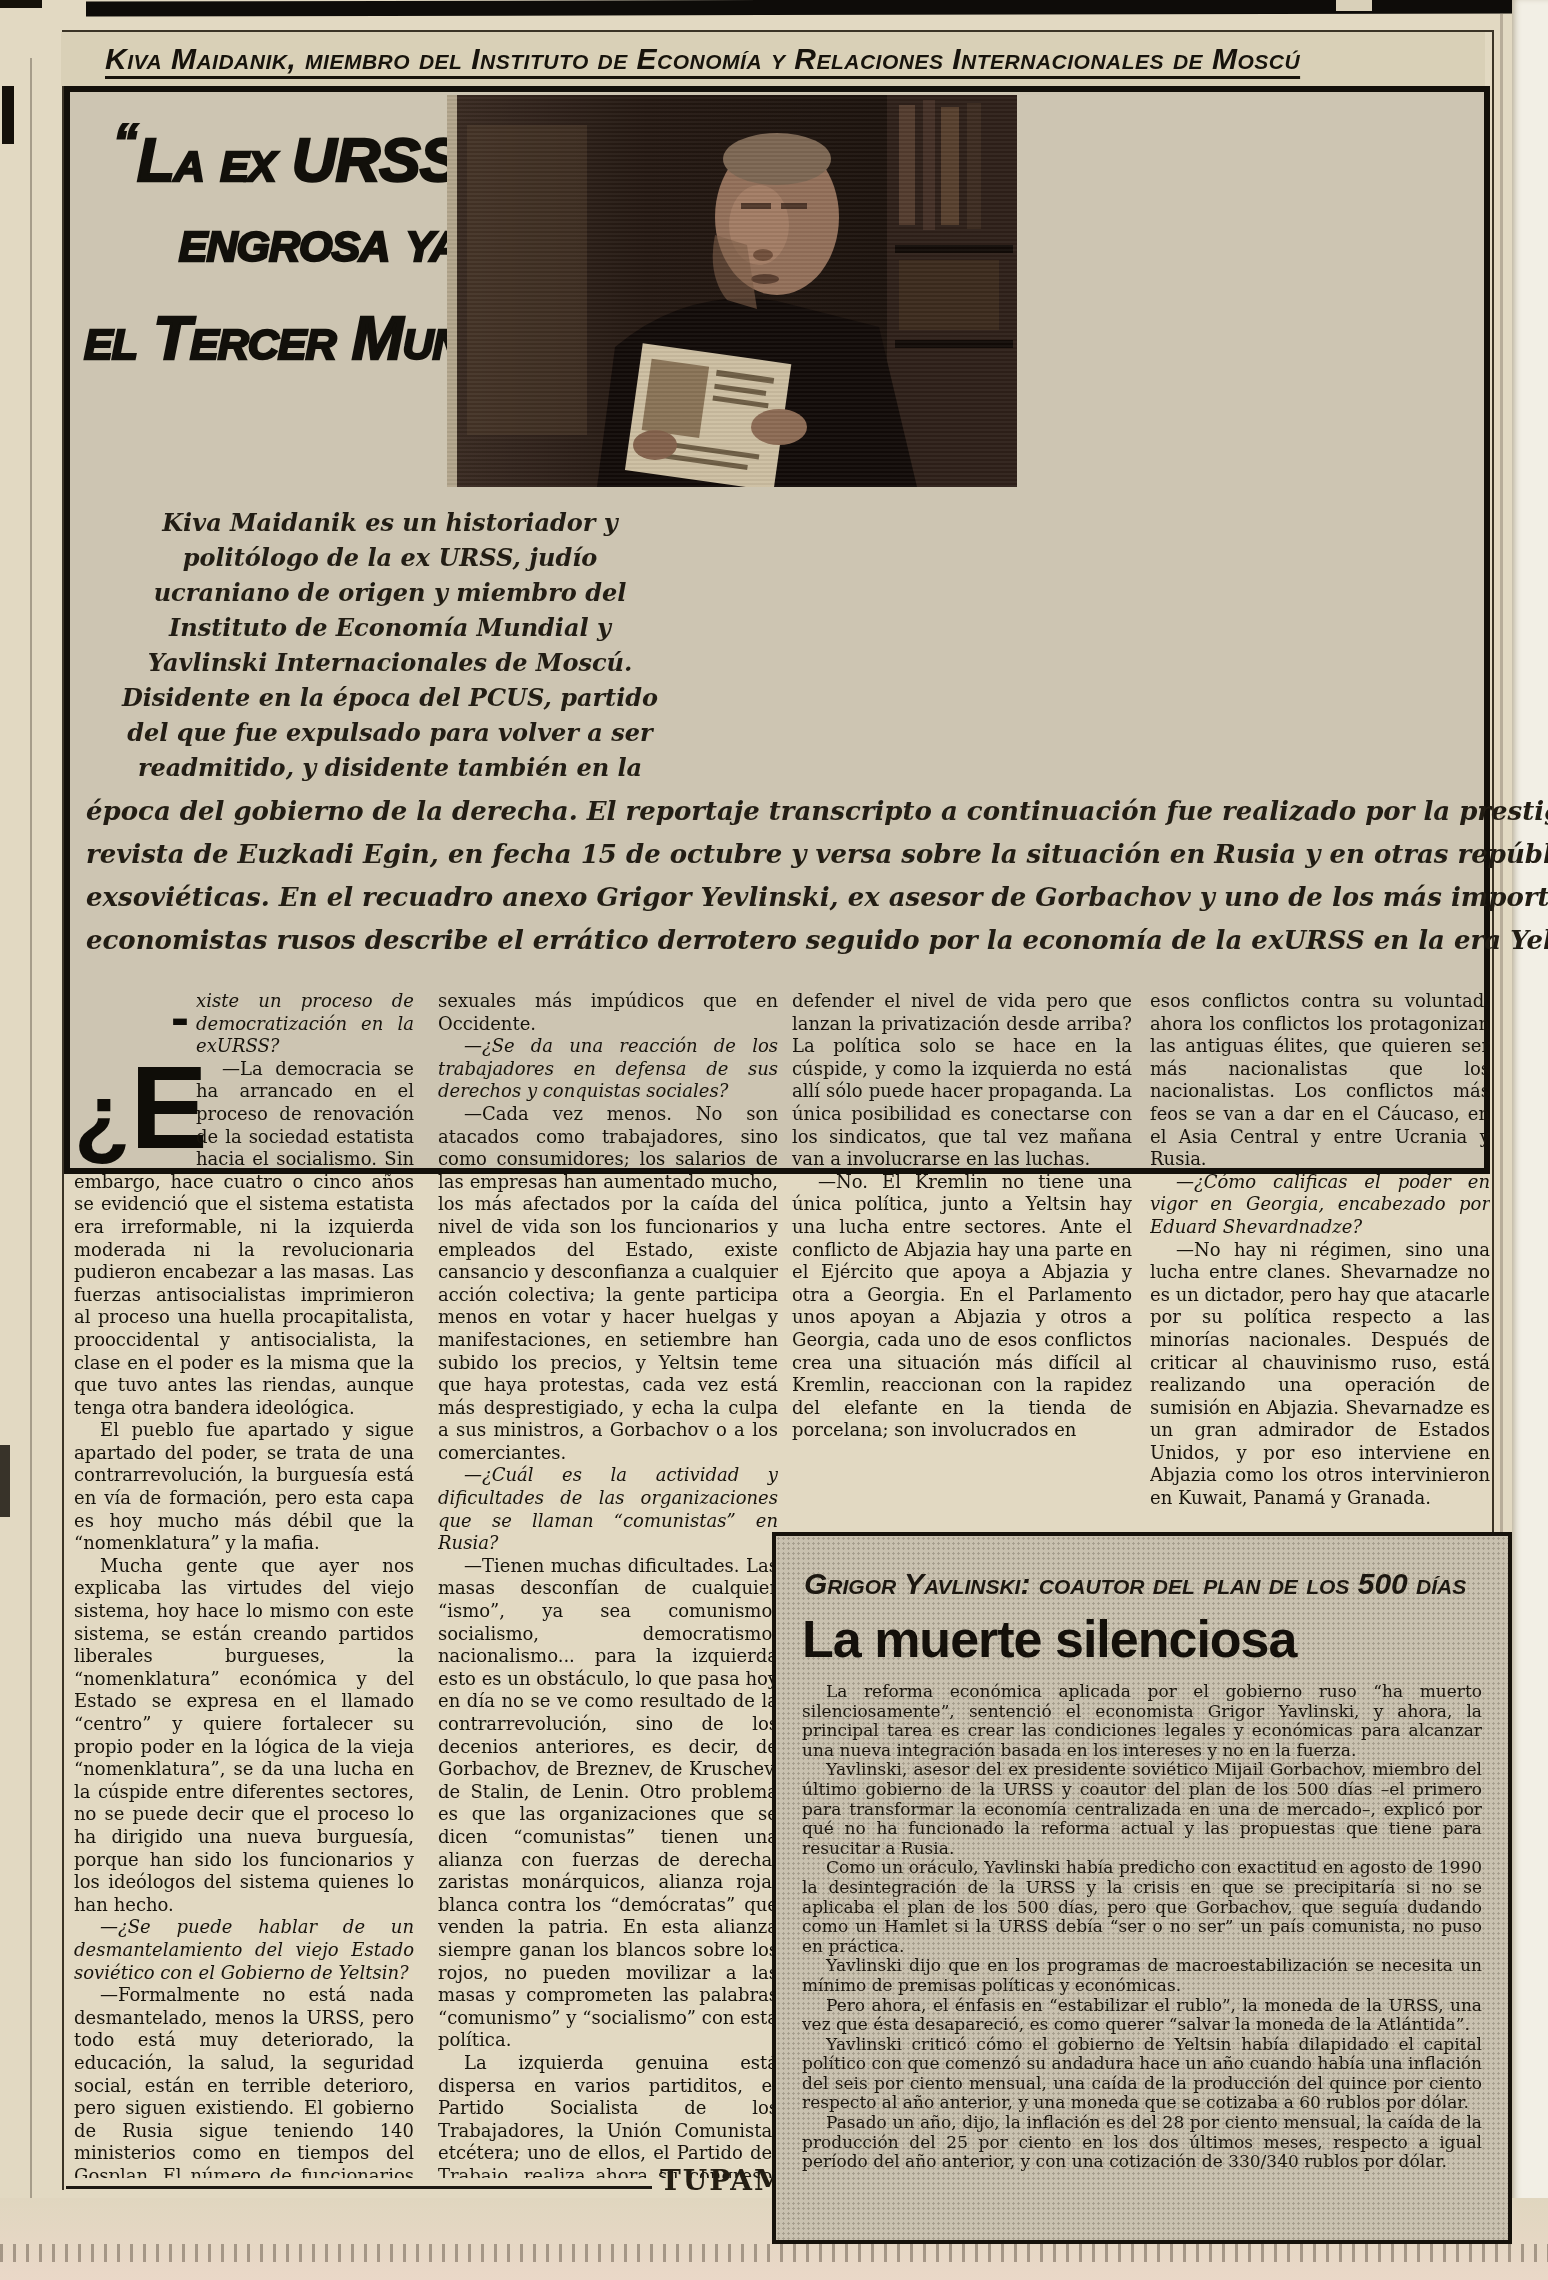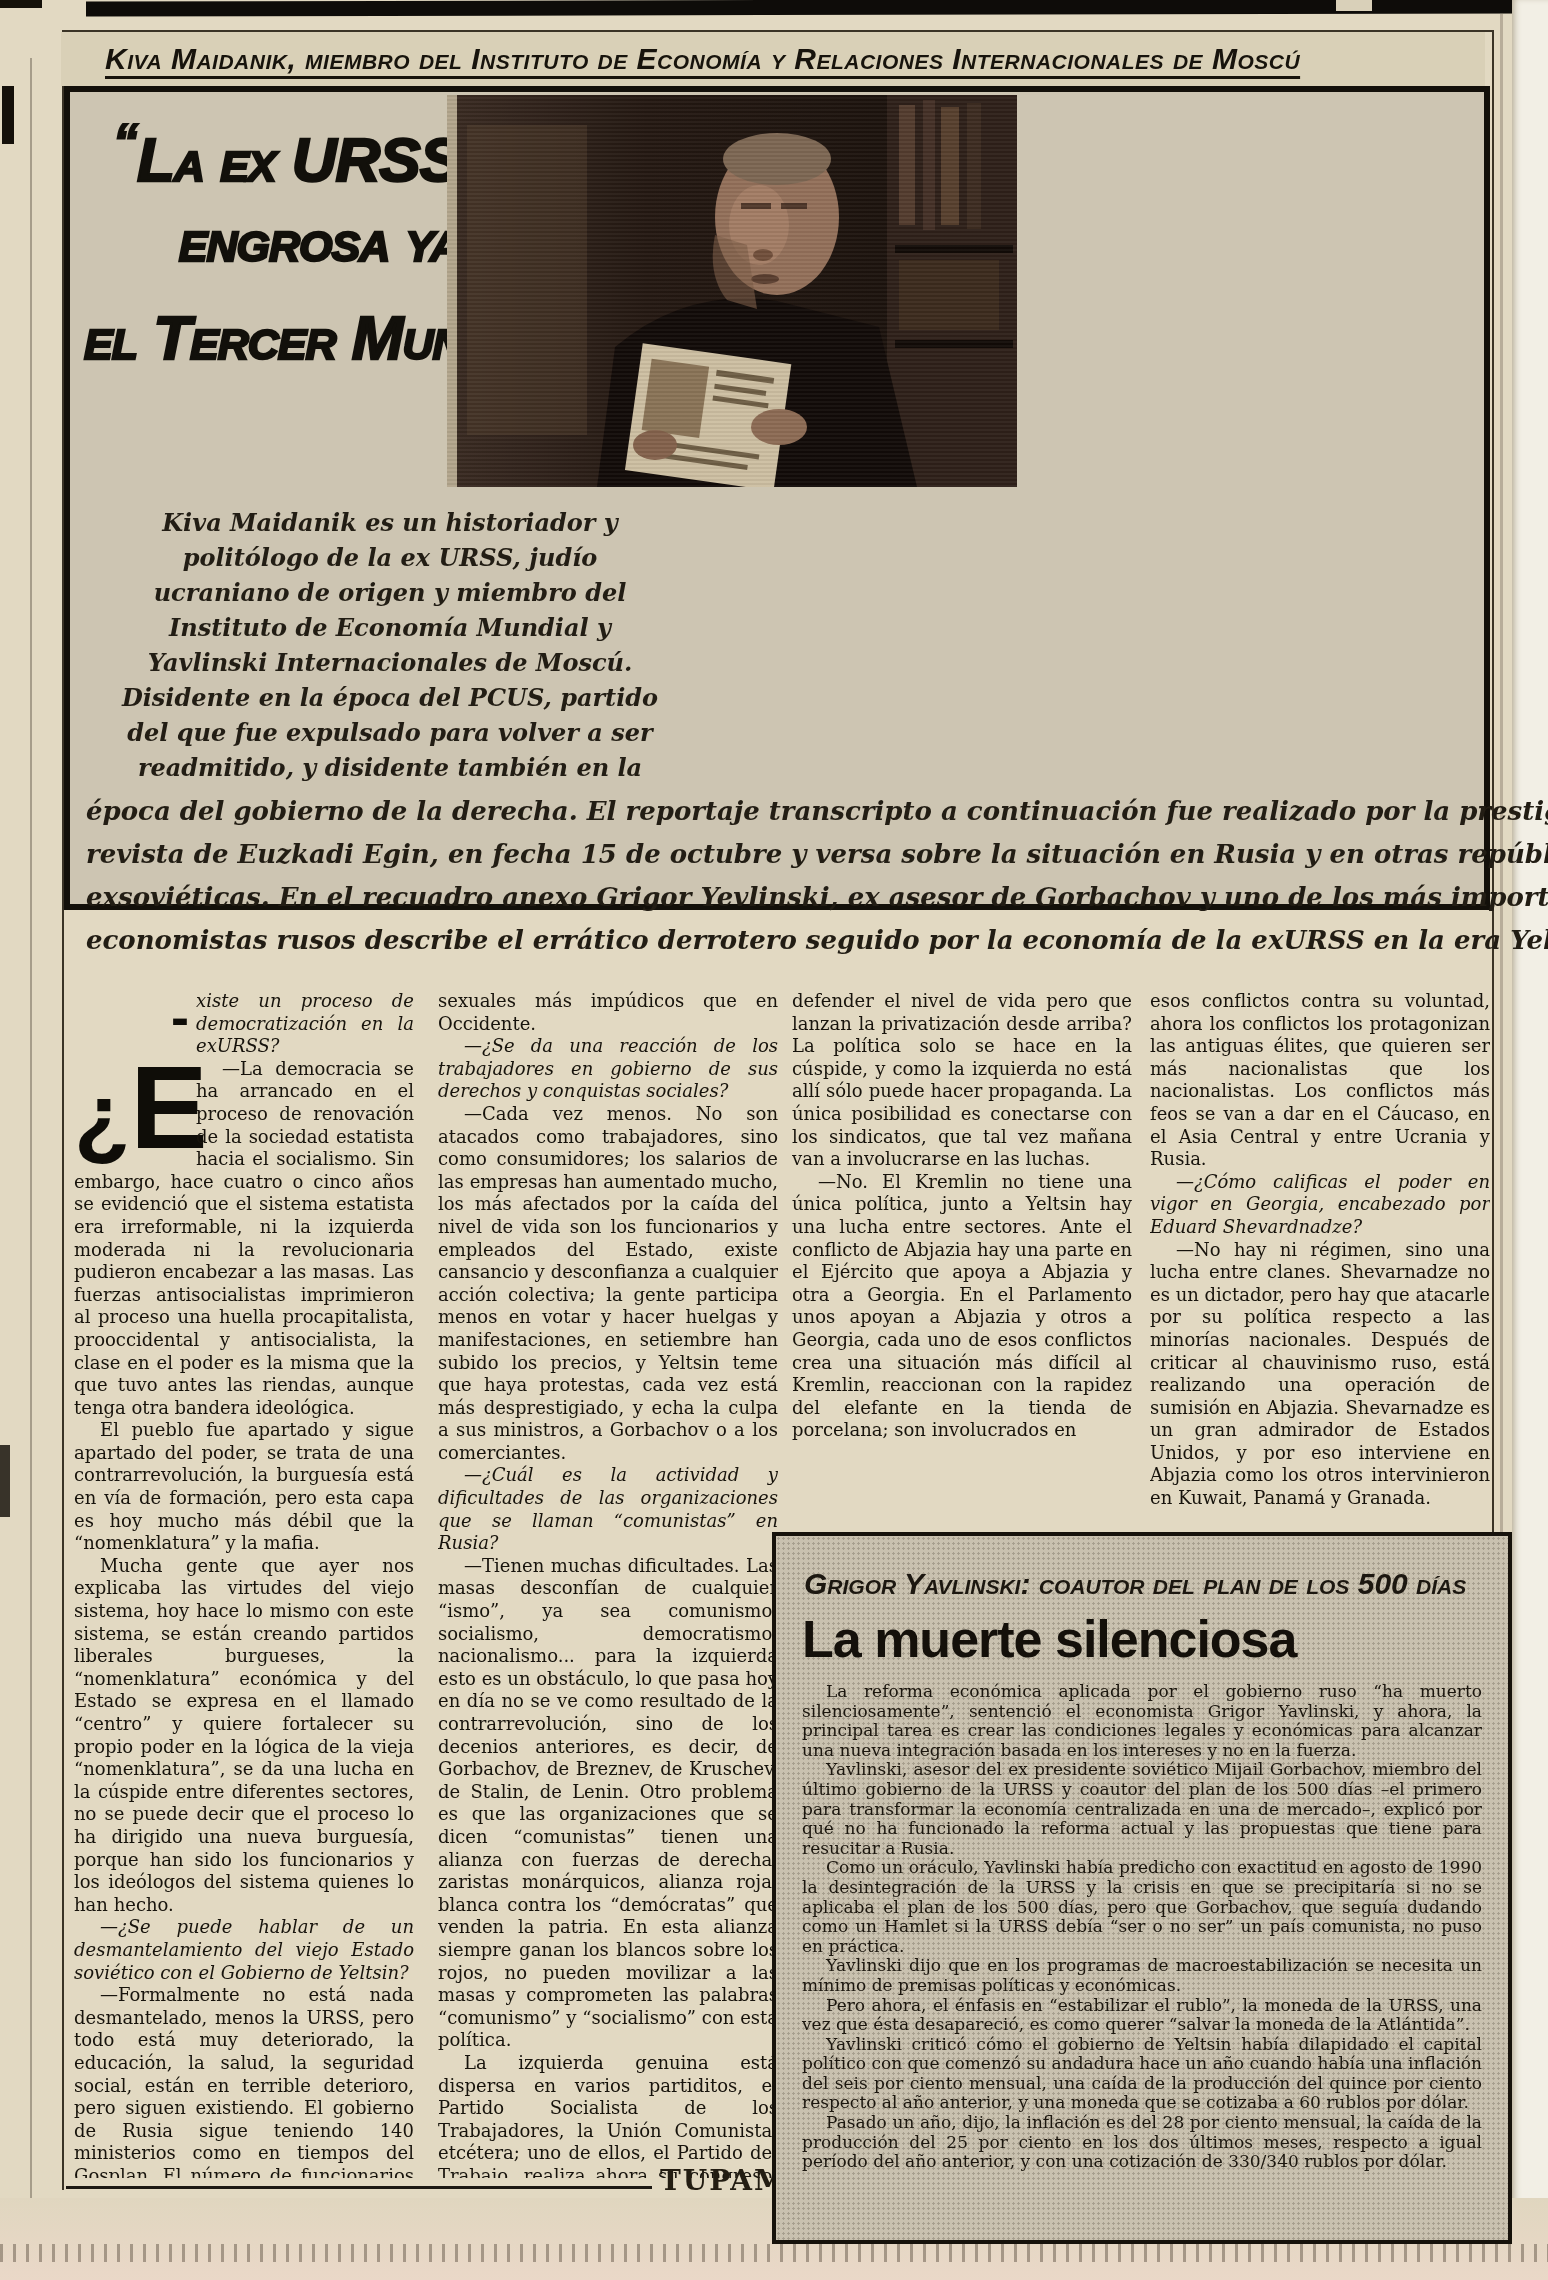--- a/index.html
+++ b/index.html
@@ -23,21 +23,21 @@
 
   
   .frame{position:absolute;left:62px;top:30px;width:1428px;height:2158px;border:2px solid #3a3326;border-bottom:none;}
   .kicker-strip{position:absolute;left:61px;top:32px;width:1424px;height:54px;background:#d9d0b7;
     display:flex;align-items:center;padding-left:44px;box-sizing:border-box;}
   .kicker-text{font-family:"Liberation Sans",sans-serif;font-style:italic;font-weight:bold;
     font-variant:small-caps;font-size:30px;letter-spacing:.5px;color:#17130c;
     text-decoration:underline;text-decoration-thickness:3px;text-underline-offset:7px;white-space:nowrap;}
 
   
-  .intro-box{position:absolute;left:64px;top:86px;width:1426px;height:824px;background:#cdc5b2;
+  .intro-box{position:absolute;left:64px;top:86px;width:1426px;height:1088px;background:#cdc5b2;
     border:6px solid #13100a;box-sizing:border-box;}
   .headline{position:absolute;left:14px;top:10px;width:376px;text-align:right;
     font-family:"Liberation Sans",sans-serif;font-weight:bold;font-style:italic;font-variant:small-caps;
     color:#12100b;}
   .hl-line{font-size:62px;line-height:80px;letter-spacing:-1px;-webkit-text-stroke:2.4px #12100b;white-space:nowrap;}
   .hl-quote{font-size:50px;vertical-align:22px;-webkit-text-stroke:2px #12100b;}
   .photo{position:absolute;left:377px;top:3px;width:570px;height:392px;overflow:hidden;}
   .photo svg{display:block;}
   .photo::after{content:"";position:absolute;inset:0;
     background:repeating-linear-gradient(0deg,rgba(255,255,255,.04) 0 2px,rgba(0,0,0,.05) 2px 4px);}
@@ -177,21 +177,21 @@
       <span class="lead-a">—La democracia se ha arrancado en el proceso de renovación de la sociedad estatista hacia el socialismo. Sin embargo, hace cuatro o cinco años se evidenció que el sistema estatista era irreformable, ni la izquierda moderada ni la revolucionaria pudieron encabezar a las masas. Las fuerzas antisocialistas imprimieron al proceso una huella procapitalista, prooccidental y antisocialista, la clase en el poder es la misma que la que tuvo antes las riendas, aunque tenga otra bandera ideológica.</span>
     </p>
     <p>El pueblo fue apartado y sigue apartado del poder, se trata de una contrarrevolución, la burguesía está en vía de formación, pero esta capa es hoy mucho más débil que la “nomenklatura” y la mafia.</p>
     <p>Mucha gente que ayer nos explicaba las virtudes del viejo sistema, hoy hace lo mismo con este sistema, se están creando partidos liberales burgueses, la “nomenklatura” económica y del Estado se expresa en el llamado “centro” y quiere fortalecer su propio poder en la lógica de la vieja “nomenklatura”, se da una lucha en la cúspide entre diferentes sectores, no se puede decir que el proceso lo ha dirigido una nueva burguesía, porque han sido los funcionarios y los ideólogos del sistema quienes lo han hecho.</p>
     <p class="q">—¿Se puede hablar de un desmantelamiento del viejo Estado soviético con el Gobierno de Yeltsin?</p>
     <p>—Formalmente no está nada desmantelado, menos la URSS, pero todo está muy deteriorado, la educación, la salud, la seguridad social, están en terrible deterioro, pero siguen existiendo. El gobierno de Rusia sigue teniendo 140 ministerios como en tiempos del Gosplan. El número de funcionarios se ha duplicado. Este año de caos no ha sido el del desmantelamiento, las viejas estructuras se han mantenido de pie; lo que sí está desmantelado es la esfera ético-cultural, valores como la seguridad en el futuro, el prestigio de la cultura o de la moral han desaparecido; en la prensa se venden bebés a cambio de dólares, y se publican anuncios</p>
   </div>
 
   <div class="col" id="col2">
     <p class="cont">sexuales más impúdicos que en Occidente.</p>
-    <p class="q">—¿Se da una reacción de los trabajadores en gobierno de sus derechos y conquistas sociales?</p>
+    <p class="q">—¿Se da una reacción de los trabajadores en defensa de sus derechos y conquistas sociales?</p>
     <p>—Cada vez menos. No son atacados como trabajadores, sino como consumidores; los salarios de las empresas han aumentado mucho, los más afectados por la caída del nivel de vida son los funcionarios y empleados del Estado, existe cansancio y desconfianza a cualquier acción colectiva; la gente participa menos en votar y hacer huelgas y manifestaciones, en setiembre han subido los precios, y Yeltsin teme que haya protestas, cada vez está más desprestigiado, y echa la culpa a sus ministros, a Gorbachov o a los comerciantes.</p>
     <p class="q">—¿Cuál es la actividad y dificultades de las organizaciones que se llaman “comunistas” en Rusia?</p>
     <p>—Tienen muchas dificultades. Las masas desconfían de cualquier “ismo”, ya sea comunismo, socialismo, democratismo, nacionalismo... para la izquierda esto es un obstáculo, lo que pasa hoy en día no se ve como resultado de la contrarrevolución, sino de los decenios anteriores, es decir, de Gorbachov, de Breznev, de Kruschev, de Stalin, de Lenin. Otro problema es que las organizaciones que se dicen “comunistas” tienen una alianza con fuerzas de derecha, zaristas monárquicos, alianza roja-blanca contra los “demócratas” que venden la patria. En esta alianza siempre ganan los blancos sobre los rojos, no pueden movilizar a las masas y comprometen las palabras “comunismo” y “socialismo” con esta política.</p>
     <p>La izquierda genuina está dispersa en varios partiditos, el Partido Socialista de los Trabajadores, la Unión Comunista, etcétera; uno de ellos, el Partido del Trabajo, realiza ahora su congreso, se proclaman herederos del PCUS, pero poca gente piensa en el partido de 1917, sino en el de Breznev.</p>
 
   </div>
 
   <div class="col" id="col3">
     <p class="cont">defender el nivel de vida pero que lanzan la privatización desde arriba? La política solo se hace en la cúspide, y como la izquierda no está allí sólo puede hacer propaganda. La única posibilidad es conectarse con los sindicatos, que tal vez mañana van a involucrarse en las luchas.</p>
     <p>—No. El Kremlin no tiene una única política, junto a Yeltsin hay una lucha entre sectores. Ante el conflicto de Abjazia hay una parte en el Ejército que apoya a Abjazia y otra a Georgia. En el Parlamento unos apoyan a Abjazia y otros a Georgia, cada uno de esos conflictos crea una situación más difícil al Kremlin, reaccionan con la rapidez del elefante en la tienda de porcelana; son involucrados en</p>

